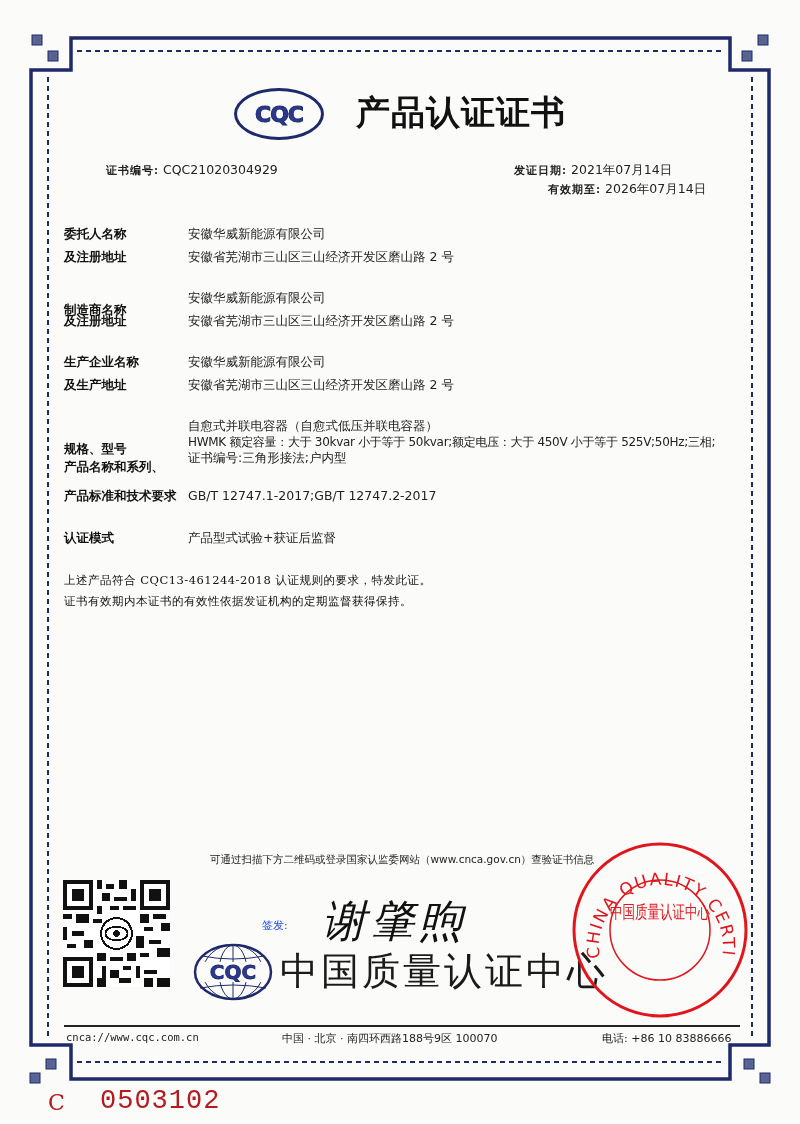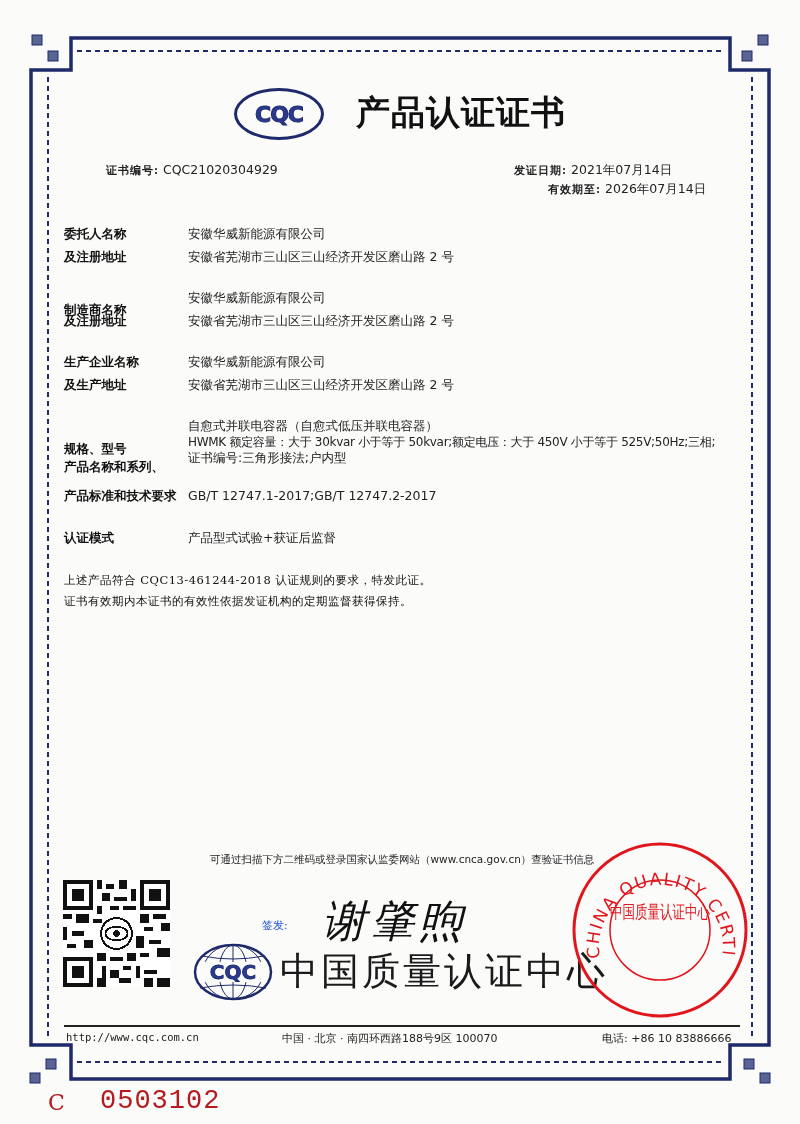--- a/index.html
+++ b/index.html
@@ -194,18 +194,18 @@
   </defs>
   <circle cx="90" cy="90" r="86" fill="none" stroke="#e0161c" stroke-width="3"></circle>
   <circle cx="90" cy="90" r="50" fill="none" stroke="#e0161c" stroke-width="1.5"></circle>
   <text font-family="DejaVu Sans, sans-serif" font-size="17" fill="#e0161c" letter-spacing="1.5">
     <textPath href="#sealArc" startOffset="0">CHINA QUALITY CERTIFICATION CENTRE</textPath>
   </text>
   <text x="90" y="78" text-anchor="middle" font-family="DejaVu Serif, serif" font-size="18" fill="#e0161c" transform="rotate(0 90 90)" textLength="100" lengthAdjust="spacingAndGlyphs">中国质量认证中心</text>
 </svg>
 
 <div class="footer-line"></div>
-<div class="footer mono" style="left:66px;">http://www.cqc.com.cn</div>
+<div class="footer mono" style="left:66px;">cnca://www.cqc.com.cn</div>
 <div class="footer" style="left:282px;">中国 · 北京 · 南四环西路188号9区   100070</div>
 <div class="footer" style="left:602px;">电话: +86 10 83886666</div>
 
 <div class="serial-prefix">C</div>
 <div class="serial">0503102</div>
 
 </body></html>

